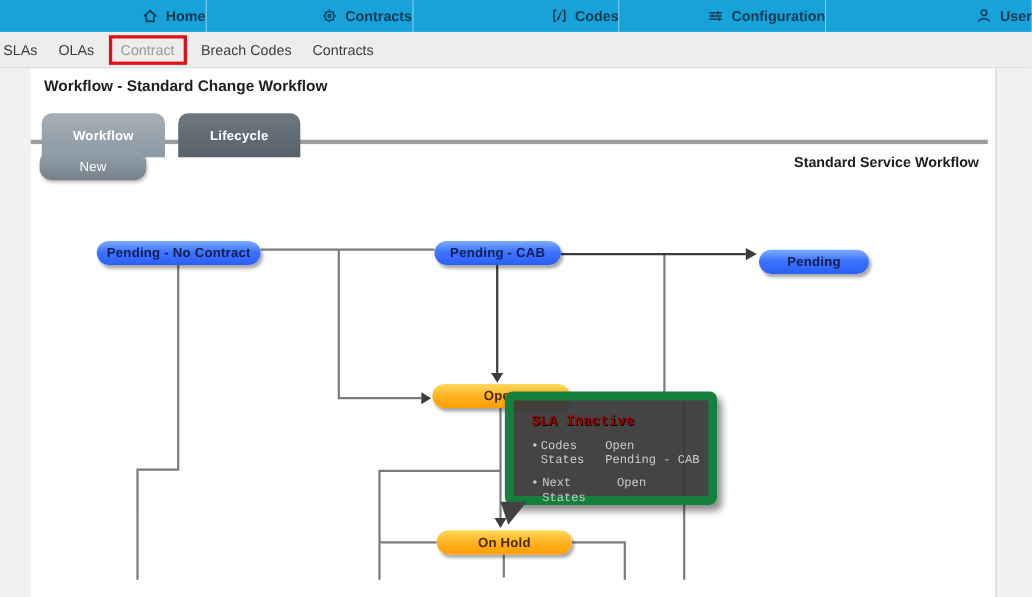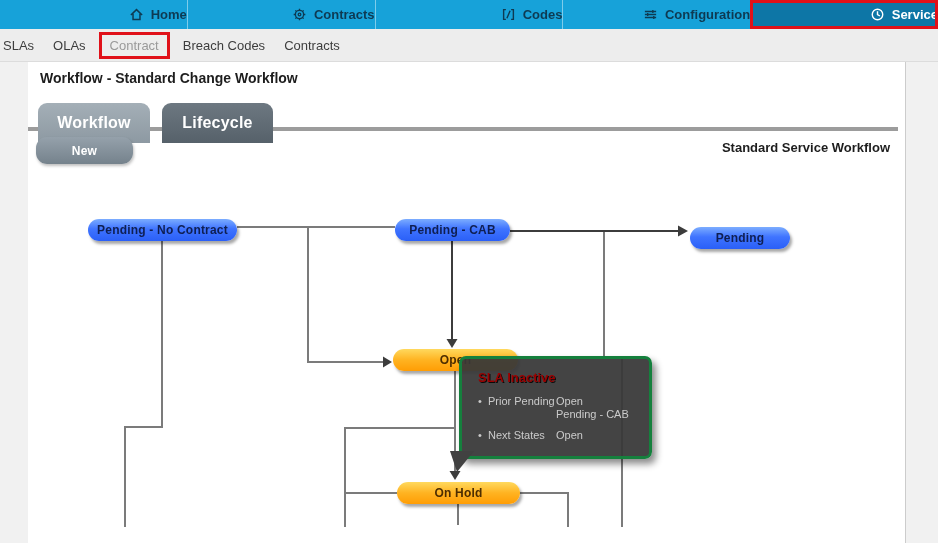--- a/index.html
+++ b/index.html
@@ -41,31 +41,31 @@
   .card{
     position:absolute;left:28px;top:62px;width:878px;height:481px;
     background:#ffffff;border-right:1px solid #cccccc;box-sizing:border-box;z-index:1;
   }
   .page-title{
     position:absolute;left:40px;top:70px;font-size:14px;font-weight:bold;color:#1d1d1d;z-index:3;
   }
   .tab{
     position:absolute;top:103px;height:40px;border-radius:9px 9px 0 0;
     display:flex;align-items:center;justify-content:center;
-    color:#fff;font-size:16px;font-weight:bold;cursor:pointer;z-index:3;letter-spacing:.2px;
+    color:#fff;font-size:12px;font-weight:bold;cursor:pointer;z-index:3;letter-spacing:.2px;
   }
   .tab-workflow{left:38px;width:112px;background:linear-gradient(180deg,#a4afb7 0%,#8d99a2 100%);}
   .tab-lifecycle{left:162px;width:111px;background:linear-gradient(180deg,#6d7881 0%,#56616a 100%);}
   .tabbar{
     position:absolute;left:28px;top:127px;width:870px;height:4px;background:#9c9c9c;z-index:2;
   }
   .new-btn{
     position:absolute;left:36px;top:137px;width:97px;height:27px;border-radius:11px;
     background:linear-gradient(180deg,#95a1ab 0%,#75828c 100%);
-    color:#fff;font-size:12px;font-weight:bold;display:flex;align-items:center;justify-content:center;
+    color:#fff;font-size:12px;font-weight:normal;display:flex;align-items:center;justify-content:center;
     cursor:pointer;box-shadow:1px 2px 3px rgba(0,0,0,.25);z-index:3;letter-spacing:.2px;
   }
   .workflow-name{
     position:absolute;right:48px;top:140px;font-size:13px;font-weight:bold;color:#1d1d1d;z-index:3;
   }
   
   .connectors{position:absolute;left:0;top:0;width:938px;height:543px;z-index:2;pointer-events:none;}
   .node{
     position:absolute;height:22px;border-radius:11px;z-index:3;
     display:flex;align-items:center;justify-content:center;
@@ -82,23 +82,23 @@
     color:#4d2d00;
   }
   .n-pnc{left:88px;top:219px;width:149px;}
   .n-pcab{left:395px;top:219px;width:115px;}
   .n-pending{left:690px;top:227px;width:100px;}
   .n-open{left:393px;top:349px;width:125px;}
   .n-onhold{left:397px;top:482px;width:123px;}
   
   .tooltip{
     position:absolute;left:459px;top:356px;width:193px;height:103px;box-sizing:border-box;
-    background:rgba(56,56,56,.94);border:3px solid #15803d;border-radius:7px;
+    background:rgba(56,56,56,.94);border:8px solid #15803d;border-radius:7px;
     box-shadow:4px 5px 7px rgba(0,0,0,.45);z-index:5;
-    padding:11px 8px 6px 16px;color:#cbcbcb;font-size:11px;
+    padding:11px 8px 6px 16px;color:#cbcbcb;font-size:11px;font-family:Liberation Mono, monospace;
   }
   .tooltip .tail{position:absolute;left:-14px;top:92px;}
   .tt-title{
     color:#9b0000;font-size:13px;font-weight:bold;margin-bottom:10px;
     text-shadow:1px 1px 0 rgba(0,0,0,.85);
   }
   .tt-row{display:flex;margin-bottom:8px;line-height:13px;}
   .tt-bullet{width:10px;}
   .tt-label{width:68px;}
   .tt-values div{white-space:nowrap;}
@@ -126,26 +126,26 @@
         <path d="M5.2 2.8 H2.8 V13.2 H5.2 M10.8 2.8 H13.2 V13.2 H10.8 M6.3 12 L9.7 4"></path>
       </svg>
     <span>Codes</span>
   </div>
   <div class="topnav-item">
     <svg width="15" height="15" viewBox="0 0 16 16" fill="none" stroke="currentColor" stroke-width="1.5">
         <path d="M2 4.8 H14 M2 8 H14 M2 11.2 H14 M10.5 3.2 V6.4 M5 6.4 V9.6 M11.5 9.6 V12.8"></path>
       </svg>
     <span>Configuration</span>
   </div>
-  <div class="topnav-item selected">
+  <div class="topnav-item">
     <svg width="15" height="15" viewBox="0 0 16 16" fill="none" stroke="currentColor" stroke-width="1.5">
-        <circle cx="8" cy="8" r="5.6"></circle>
-        <path d="M8 4.6 V8 L10.6 9.6"></path>
-      </svg>
-    <span>Service</span>
+        <circle cx="8" cy="5" r="2.7"></circle>
+        <path d="M2.8 13.6 C3.4 9.8 12.6 9.8 13.2 13.6"></path>
+      </svg>
+    <span>User</span>
   </div>
 </div>
 
 <div class="subnav">
   <span class="subnav-item">SLAs</span>
   <span class="subnav-item">OLAs</span>
   <span class="subnav-item active">Contract</span>
   <span class="subnav-item">Breach Codes</span>
   <span class="subnav-item">Contracts</span>
 </div>
@@ -192,21 +192,21 @@
 <div class="node orange n-open">Open</div>
 <div class="node orange n-onhold">On Hold</div>
 
 <div class="tooltip">
   <svg class="tail" width="28" height="22" viewBox="0 0 28 22">
     <polygon points="2,0 26,0 9,21" fill="#414141"></polygon>
   </svg>
   <div class="tt-title">SLA Inactive</div>
   <div class="tt-row">
     <span class="tt-bullet">•</span>
-    <span class="tt-label">Prior Pending</span>
+    <span class="tt-label">Codes States</span>
     <span class="tt-values">
       <div>Open</div>
       <div>Pending - CAB</div>
     </span>
   </div>
   <div class="tt-row">
     <span class="tt-bullet">•</span>
     <span class="tt-label">Next States</span>
     <span class="tt-values">
       <div>Open</div>

